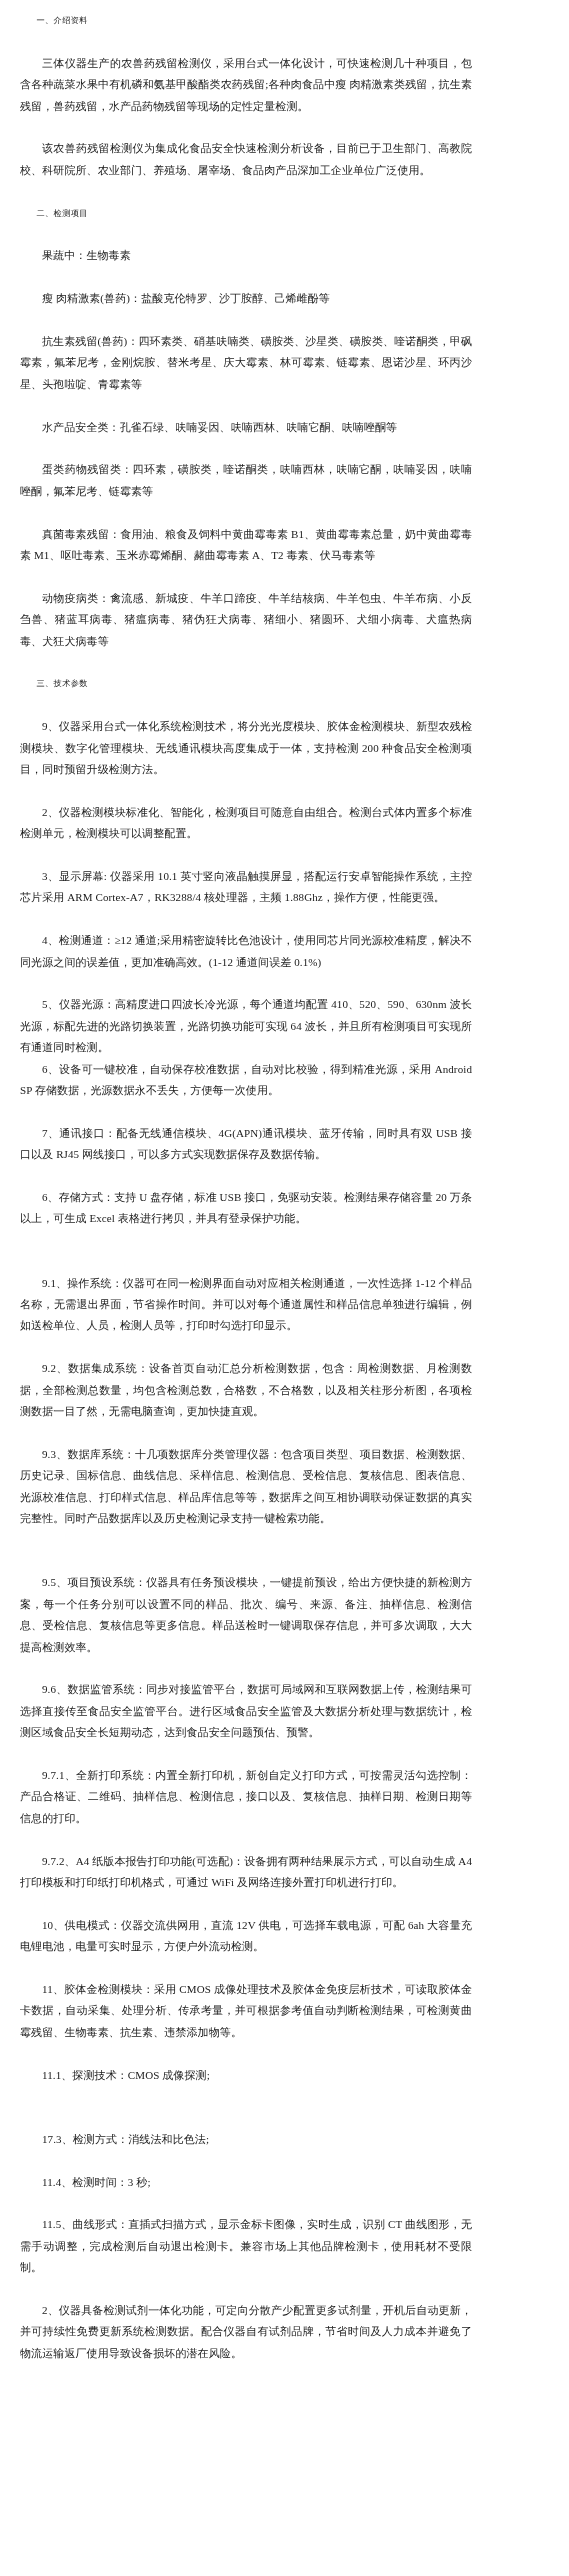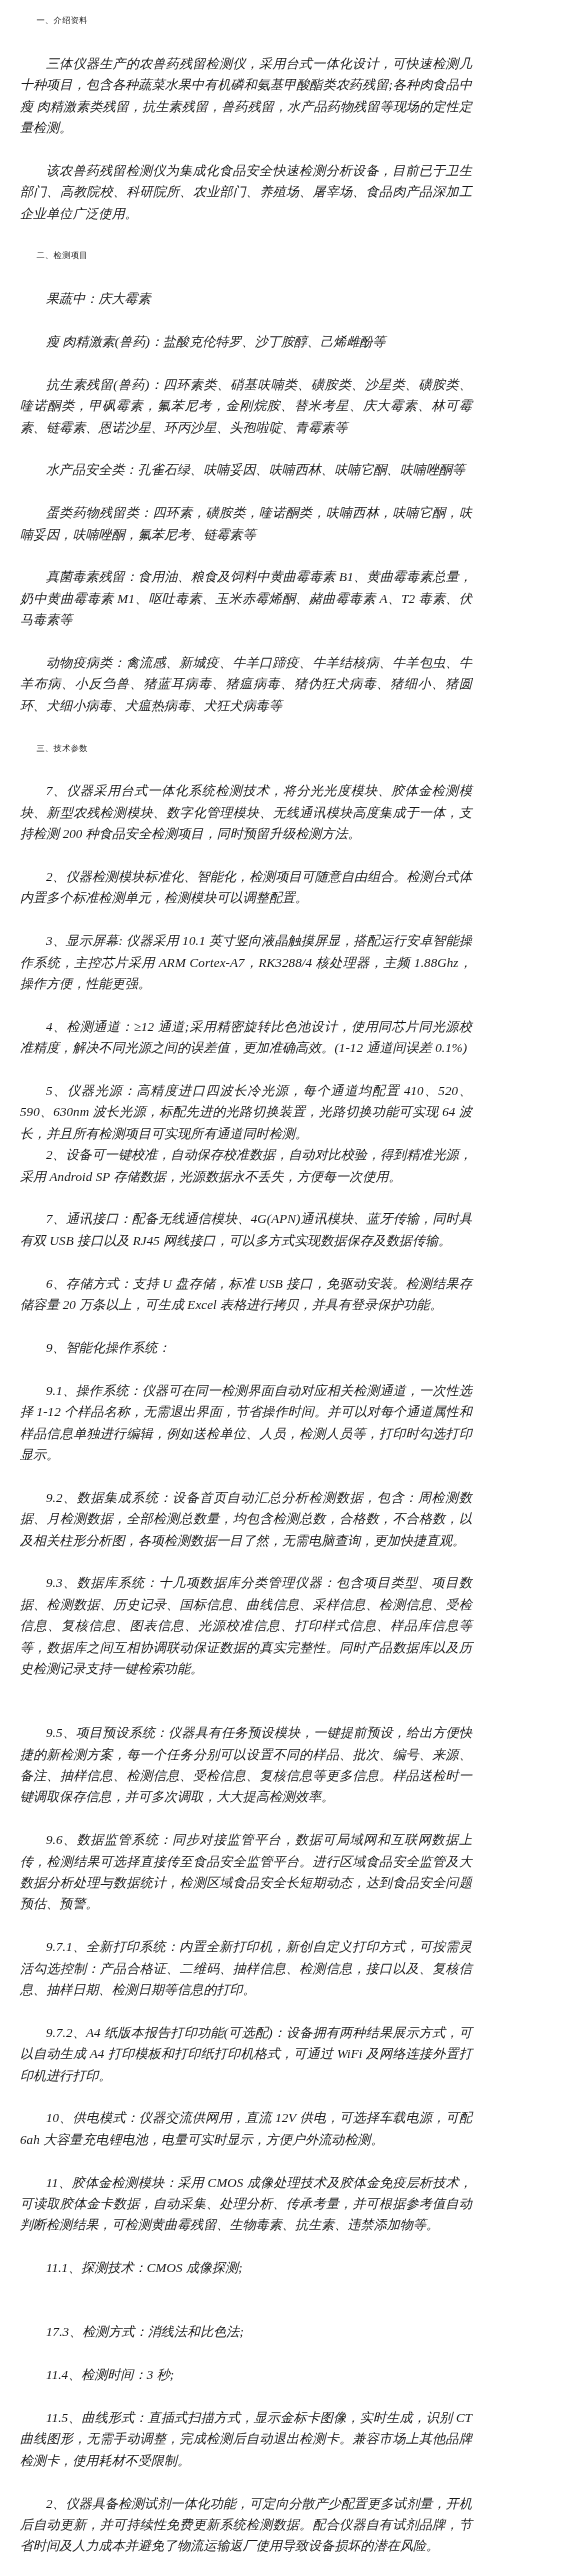--- a/index.html
+++ b/index.html
@@ -21,81 +21,79 @@
   }
   .heading {
     font-size: 8.2px;
     line-height: 21.4px;
     text-indent: 2em;
     margin: 0;
     letter-spacing: 0.4px;
     font-weight: 400;
   }
   .para {
-    font-size: 13px;
+    font-size: 11px;
     line-height: 21.4px;
     text-indent: 2em;
     margin: 0;
     text-align: justify;
     text-justify: inter-ideograph;
     letter-spacing: 0.1px;
-    font-style: italic;
   }
   .spacer-lg { height: 21.4px; }
 </style>
 </head>
 <body>
 
 <div class="page">
 
   <h1 class="heading">一、介绍资料</h1>
   <div class="spacer-lg"></div>
   <p class="para">三体仪器生产的农兽药残留检测仪，采用台式一体化设计，可快速检测几十种项目，包含各种蔬菜水果中有机磷和氨基甲酸酯类农药残留;各种肉食品中瘦 肉精激素类残留，抗生素残留，兽药残留，水产品药物残留等现场的定性定量检测。</p>
   <div class="spacer-lg"></div>
   <p class="para">该农兽药残留检测仪为集成化食品安全快速检测分析设备，目前已于卫生部门、高教院校、科研院所、农业部门、养殖场、屠宰场、食品肉产品深加工企业单位广泛使用。</p>
 
   <div class="spacer-lg"></div>
 
   <h1 class="heading">二、检测项目</h1>
   <div class="spacer-lg"></div>
-  <p class="para">果蔬中：庆大霉素</p>
+  <p class="para">果蔬中：生物毒素</p>
   <div class="spacer-lg"></div>
   <p class="para">瘦 肉精激素(兽药)：盐酸克伦特罗、沙丁胺醇、己烯雌酚等</p>
   <div class="spacer-lg"></div>
   <p class="para">抗生素残留(兽药)：四环素类、硝基呋喃类、磺胺类、沙星类、磺胺类、喹诺酮类，甲砜霉素，氟苯尼考，金刚烷胺、替米考星、庆大霉素、林可霉素、链霉素、恩诺沙星、环丙沙星、头孢啦啶、青霉素等</p>
   <div class="spacer-lg"></div>
   <p class="para">水产品安全类：孔雀石绿、呋喃妥因、呋喃西林、呋喃它酮、呋喃唑酮等</p>
   <div class="spacer-lg"></div>
   <p class="para">蛋类药物残留类：四环素，磺胺类，喹诺酮类，呋喃西林，呋喃它酮，呋喃妥因，呋喃唑酮，氟苯尼考、链霉素等</p>
   <div class="spacer-lg"></div>
   <p class="para">真菌毒素残留：食用油、粮食及饲料中黄曲霉毒素 B1、黄曲霉毒素总量，奶中黄曲霉毒素 M1、呕吐毒素、玉米赤霉烯酮、赭曲霉毒素 A、T2 毒素、伏马毒素等</p>
   <div class="spacer-lg"></div>
   <p class="para">动物疫病类：禽流感、新城疫、牛羊口蹄疫、牛羊结核病、牛羊包虫、牛羊布病、小反刍兽、猪蓝耳病毒、猪瘟病毒、猪伪狂犬病毒、猪细小、猪圆环、犬细小病毒、犬瘟热病毒、犬狂犬病毒等</p>
 
   <div class="spacer-lg"></div>
 
   <h1 class="heading">三、技术参数</h1>
   <div class="spacer-lg"></div>
 
-  <p class="para">7、仪器采用台式一体化系统检测技术，将分光光度模块、胶体金检测模块、新型农残检测模块、数字化管理模块、无线通讯模块高度集成于一体，支持检测 200 种食品安全检测项目，同时预留升级检测方法。</p>
+  <p class="para">9、仪器采用台式一体化系统检测技术，将分光光度模块、胶体金检测模块、新型农残检测模块、数字化管理模块、无线通讯模块高度集成于一体，支持检测 200 种食品安全检测项目，同时预留升级检测方法。</p>
   <div class="spacer-lg"></div>
   <p class="para">2、仪器检测模块标准化、智能化，检测项目可随意自由组合。检测台式体内置多个标准检测单元，检测模块可以调整配置。</p>
   <div class="spacer-lg"></div>
   <p class="para">3、显示屏幕: 仪器采用 10.1 英寸竖向液晶触摸屏显，搭配运行安卓智能操作系统，主控芯片采用 ARM Cortex-A7，RK3288/4 核处理器，主频 1.88Ghz，操作方便，性能更强。</p>
   <div class="spacer-lg"></div>
   <p class="para">4、检测通道：≥12 通道;采用精密旋转比色池设计，使用同芯片同光源校准精度，解决不同光源之间的误差值，更加准确高效。(1-12 通道间误差 0.1%)</p>
   <div class="spacer-lg"></div>
   <p class="para">5、仪器光源：高精度进口四波长冷光源，每个通道均配置 410、520、590、630nm 波长光源，标配先进的光路切换装置，光路切换功能可实现 64 波长，并且所有检测项目可实现所有通道同时检测。</p>
-  <p class="para">2、设备可一键校准，自动保存校准数据，自动对比校验，得到精准光源，采用 Android SP 存储数据，光源数据永不丢失，方便每一次使用。</p>
+  <p class="para">6、设备可一键校准，自动保存校准数据，自动对比校验，得到精准光源，采用 Android SP 存储数据，光源数据永不丢失，方便每一次使用。</p>
   <div class="spacer-lg"></div>
   <p class="para">7、通讯接口：配备无线通信模块、4G(APN)通讯模块、蓝牙传输，同时具有双 USB 接口以及 RJ45 网线接口，可以多方式实现数据保存及数据传输。</p>
   <div class="spacer-lg"></div>
   <p class="para">6、存储方式：支持 U 盘存储，标准 USB 接口，免驱动安装。检测结果存储容量 20 万条以上，可生成 Excel 表格进行拷贝，并具有登录保护功能。</p>
   <div class="spacer-lg"></div>
-  <p class="para">9、智能化操作系统：</p>
   <div class="spacer-lg"></div>
   <p class="para">9.1、操作系统：仪器可在同一检测界面自动对应相关检测通道，一次性选择 1-12 个样品名称，无需退出界面，节省操作时间。并可以对每个通道属性和样品信息单独进行编辑，例如送检单位、人员，检测人员等，打印时勾选打印显示。</p>
   <div class="spacer-lg"></div>
   <p class="para">9.2、数据集成系统：设备首页自动汇总分析检测数据，包含：周检测数据、月检测数据，全部检测总数量，均包含检测总数，合格数，不合格数，以及相关柱形分析图，各项检测数据一目了然，无需电脑查询，更加快捷直观。</p>
   <div class="spacer-lg"></div>
   <p class="para">9.3、数据库系统：十几项数据库分类管理仪器：包含项目类型、项目数据、检测数据、历史记录、国标信息、曲线信息、采样信息、检测信息、受检信息、复核信息、图表信息、光源校准信息、打印样式信息、样品库信息等等，数据库之间互相协调联动保证数据的真实完整性。同时产品数据库以及历史检测记录支持一键检索功能。</p>
   <div class="spacer-lg"></div>
   <div class="spacer-lg"></div>
   <p class="para">9.5、项目预设系统：仪器具有任务预设模块，一键提前预设，给出方便快捷的新检测方案，每一个任务分别可以设置不同的样品、批次、编号、来源、备注、抽样信息、检测信息、受检信息、复核信息等更多信息。样品送检时一键调取保存信息，并可多次调取，大大提高检测效率。</p>
   <div class="spacer-lg"></div>

